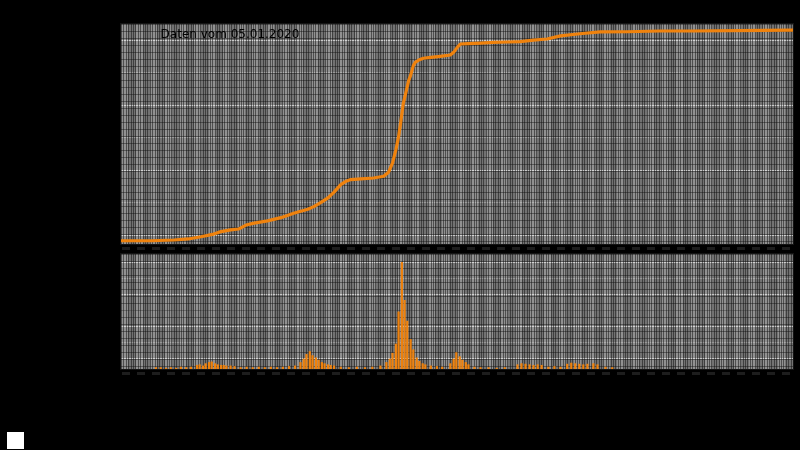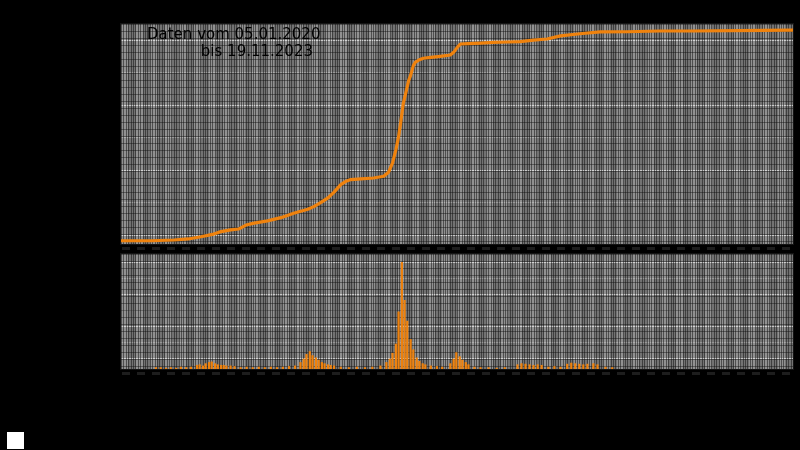--- a/index.html
+++ b/index.html
@@ -28,22 +28,22 @@
     background-image:
       repeating-linear-gradient(to right, rgba(12,12,12,0.50) 0px, rgba(12,12,12,0.50) 1px, transparent 1px, transparent 2.4px),
       repeating-linear-gradient(to bottom, rgba(12,12,12,0.42) 0px, rgba(12,12,12,0.42) 1px, transparent 1px, transparent 7px),
       repeating-linear-gradient(to bottom, transparent 0px, transparent 8px, rgba(255,255,255,0.60) 8px, rgba(255,255,255,0.60) 9.2px, transparent 9.2px, transparent 32px),
       repeating-linear-gradient(to bottom, transparent 0px, transparent 24px, rgba(255,255,255,0.26) 24px, rgba(255,255,255,0.26) 25px, transparent 25px, transparent 32px),
       repeating-linear-gradient(to right, rgba(255,255,255,0.17) 0px, rgba(255,255,255,0.17) 7px, rgba(0,0,0,0.07) 7px, rgba(0,0,0,0.07) 14.6px);
   }
   svg.layer{position:absolute;left:0;top:0;width:100%;height:100%;display:block;}
   .annot{
     position:absolute;left:26px;top:2px;width:166px;
-    text-align:right;color:#000;
-    font-size:15px;line-height:17px;white-space:nowrap;
+    text-align:center;color:#000;
+    font-size:12px;line-height:17px;white-space:nowrap;
   }
   
   .ticks{
     position:absolute;left:122px;width:670px;height:3px;
     background:repeating-linear-gradient(to right,#1d1d1d 0px,#1d1d1d 8px,transparent 8px,transparent 15px);
   }
   .ticks-top{top:247px;}
   .ticks-bottom{top:372px;}
   .white-square{position:absolute;left:7px;top:432px;width:17px;height:17px;background:#fff;}
 </style>
@@ -51,21 +51,20 @@
 <body style="background: rgb(0, 0, 0);">
 
 <div style="position:absolute;inset:0;">
 
   <div class="plot plot-top">
     <svg class="layer" viewBox="0 0 674 222" preserveAspectRatio="none">
         <polyline points="0.0,218.7 30.3,218.7 53.2,218.0 67.4,216.9 80.2,214.7 93.0,212.0 99.1,209.8 109.9,207.8 117.9,206.9 125.4,202.9 133.5,200.9 146.9,198.7 160.4,195.4 173.2,190.9 187.4,186.9 193.4,184.3 200.2,180.3 207.6,175.4 213.7,169.6 220.4,162.1 225.1,159.0 230.5,157.0 240.6,156.3 253.4,155.4 263.5,153.6 268.3,149.6 272.3,140.3 275.7,127.0 278.4,113.7 280.4,100.3 283.1,80.4 285.1,71.9 288.5,57.1 290.5,51.9 293.2,42.0 295.2,38.6 298.6,36.4 303.3,34.6 310.7,33.7 320.1,32.6 330.3,31.3 333.6,28.6 337.7,23.1 340.4,20.2 347.8,19.8 360.6,19.3 373.4,18.6 387.5,18.2 400.4,17.8 413.8,16.2 427.3,15.1 440.8,12.0 460.3,9.8 480.6,8.0 507.5,7.8 540.5,7.1 573.6,7.1 674.0,6.2" fill="none" stroke="#ef820d" stroke-width="3.2" stroke-linejoin="round" stroke-linecap="round"></polyline>
       </svg>
     <div class="annot" style="color: rgb(0, 0, 0);">
       <div>Daten vom 05.01.2020</div>
-      <div>bis 19.11.2023</div>
     </div>
   </div>
 
   <div class="ticks ticks-top"></div>
 
   <div class="plot plot-bottom">
     <svg class="layer" viewBox="0 0 674 117" preserveAspectRatio="none">
         <rect x="33.9" y="115.2" width="2.2" height="1.8" fill="#ef820d"></rect>
         <rect x="38.7" y="115.2" width="2.2" height="1.8" fill="#ef820d"></rect>
         <rect x="44.1" y="115.8" width="2.2" height="1.2" fill="#ef820d"></rect>

